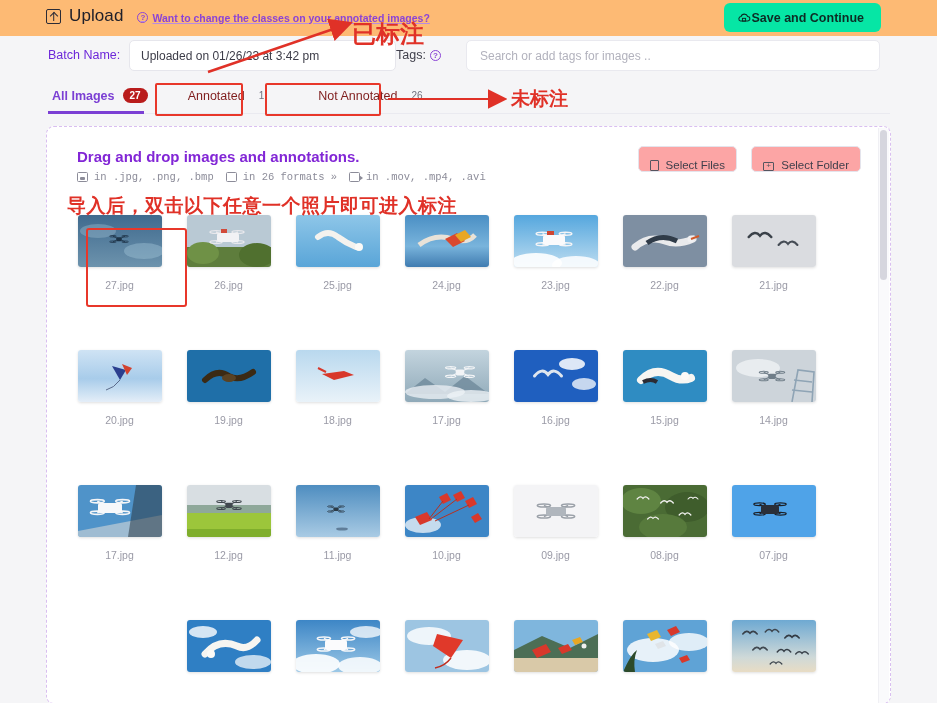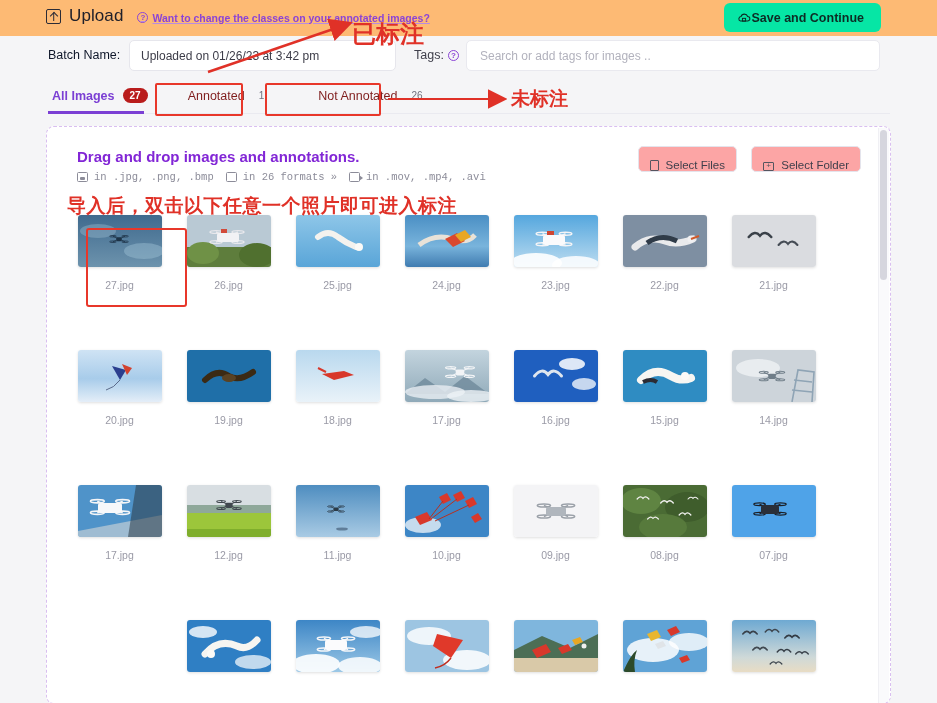--- a/index.html
+++ b/index.html
@@ -45,28 +45,28 @@
   .save-btn {
     position: absolute; right: 56px; top: 3px;
     background: #06e6a5; color: #0d2b24; border: none; border-radius: 6px;
     height: 29px; padding: 0 17px 0 13px; font-size: 12.5px; font-weight: bold;
     display: flex; align-items: center; cursor: pointer;
     font-family: "Liberation Sans", sans-serif;
   }
 
   
   .batch-row { position: absolute; left: 0; top: 40px; width: 937px; height: 34px; }
-  .batch-label { position: absolute; left: 48px; top: 8px; font-size: 12.5px; color: #0f172a; }
+  .batch-label { position: absolute; left: 48px; top: 8px; font-size: 12.5px; color: #6d28d9; }
   .batch-input {
     position: absolute; left: 129px; top: 0px; width: 267px; height: 31px;
     background: #ffffff; border: 1px solid #e6e6ec; border-radius: 5px;
     font-size: 12px; color: #3c3c48; padding: 0 11px;
     font-family: "Liberation Sans", sans-serif;
   }
-  .tags-label { position: absolute; left: 414px; top: 8px; font-size: 12.5px; color: #40404c; display: flex; align-items: center; gap: 4px; }
+  .tags-label { position: absolute; left: 396px; top: 8px; font-size: 12.5px; color: #40404c; display: flex; align-items: center; gap: 4px; }
   .tags-input {
     position: absolute; left: 466px; top: 0px; width: 414px; height: 31px;
     background: #ffffff; border: 1px solid #e9e9ef; border-radius: 5px;
     font-size: 12px; color: #3c3c48; padding: 0 13px;
     font-family: "Liberation Sans", sans-serif;
   }
   .tags-input::placeholder { color: #b2b2bd; }
 
   
   .tabs {

